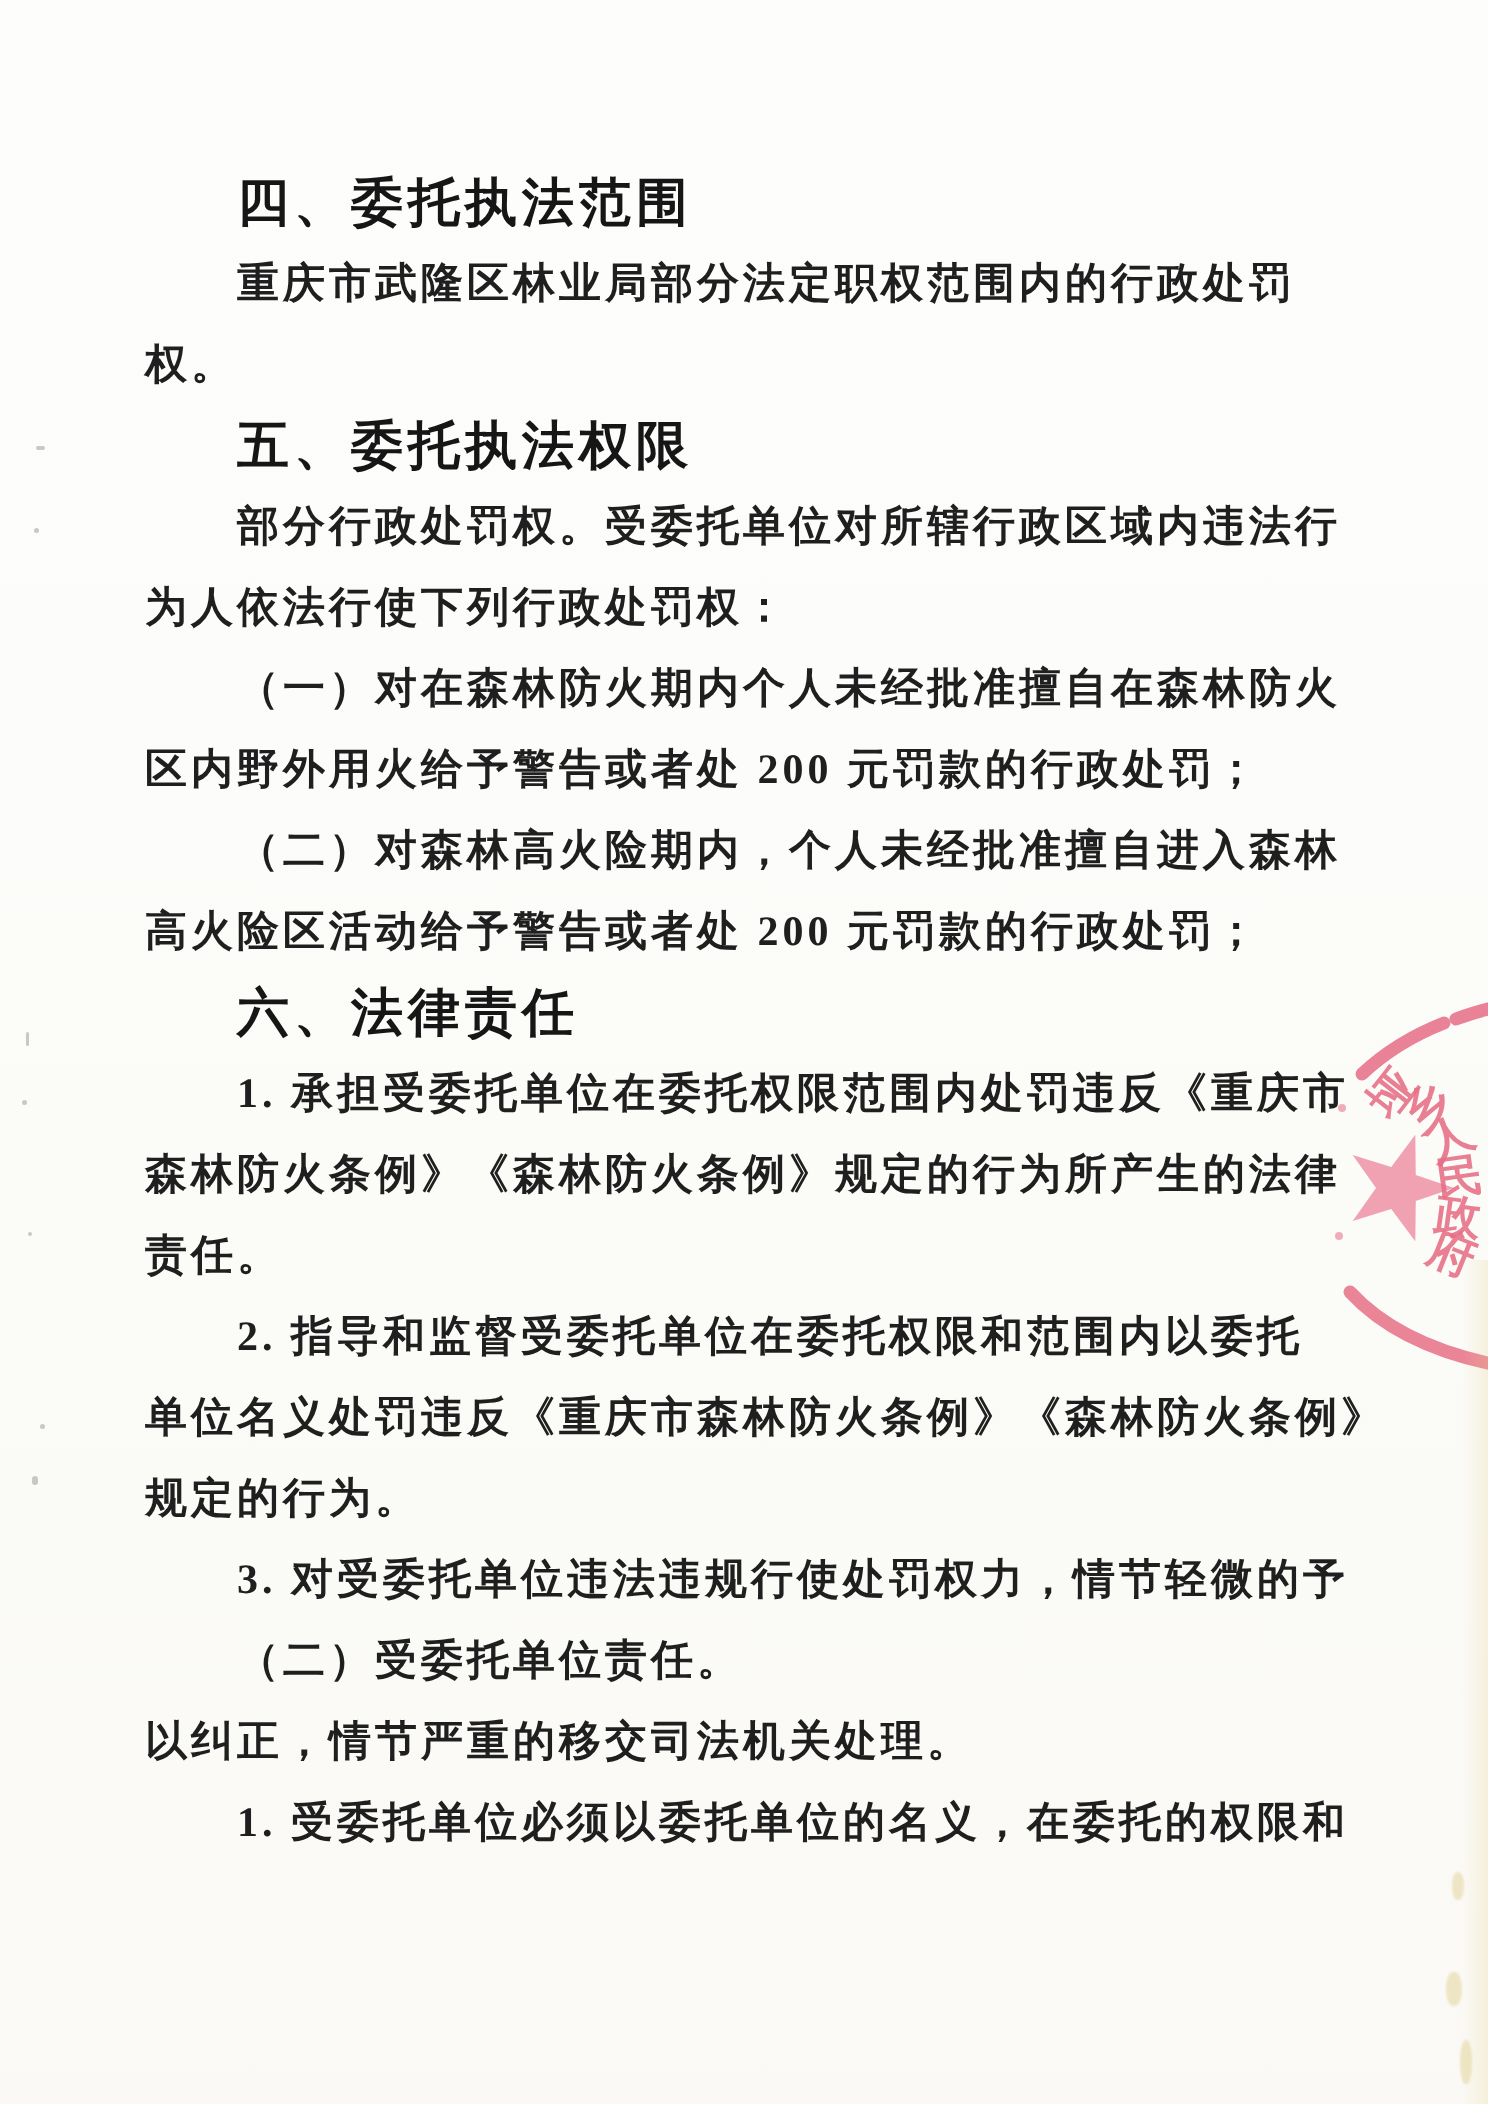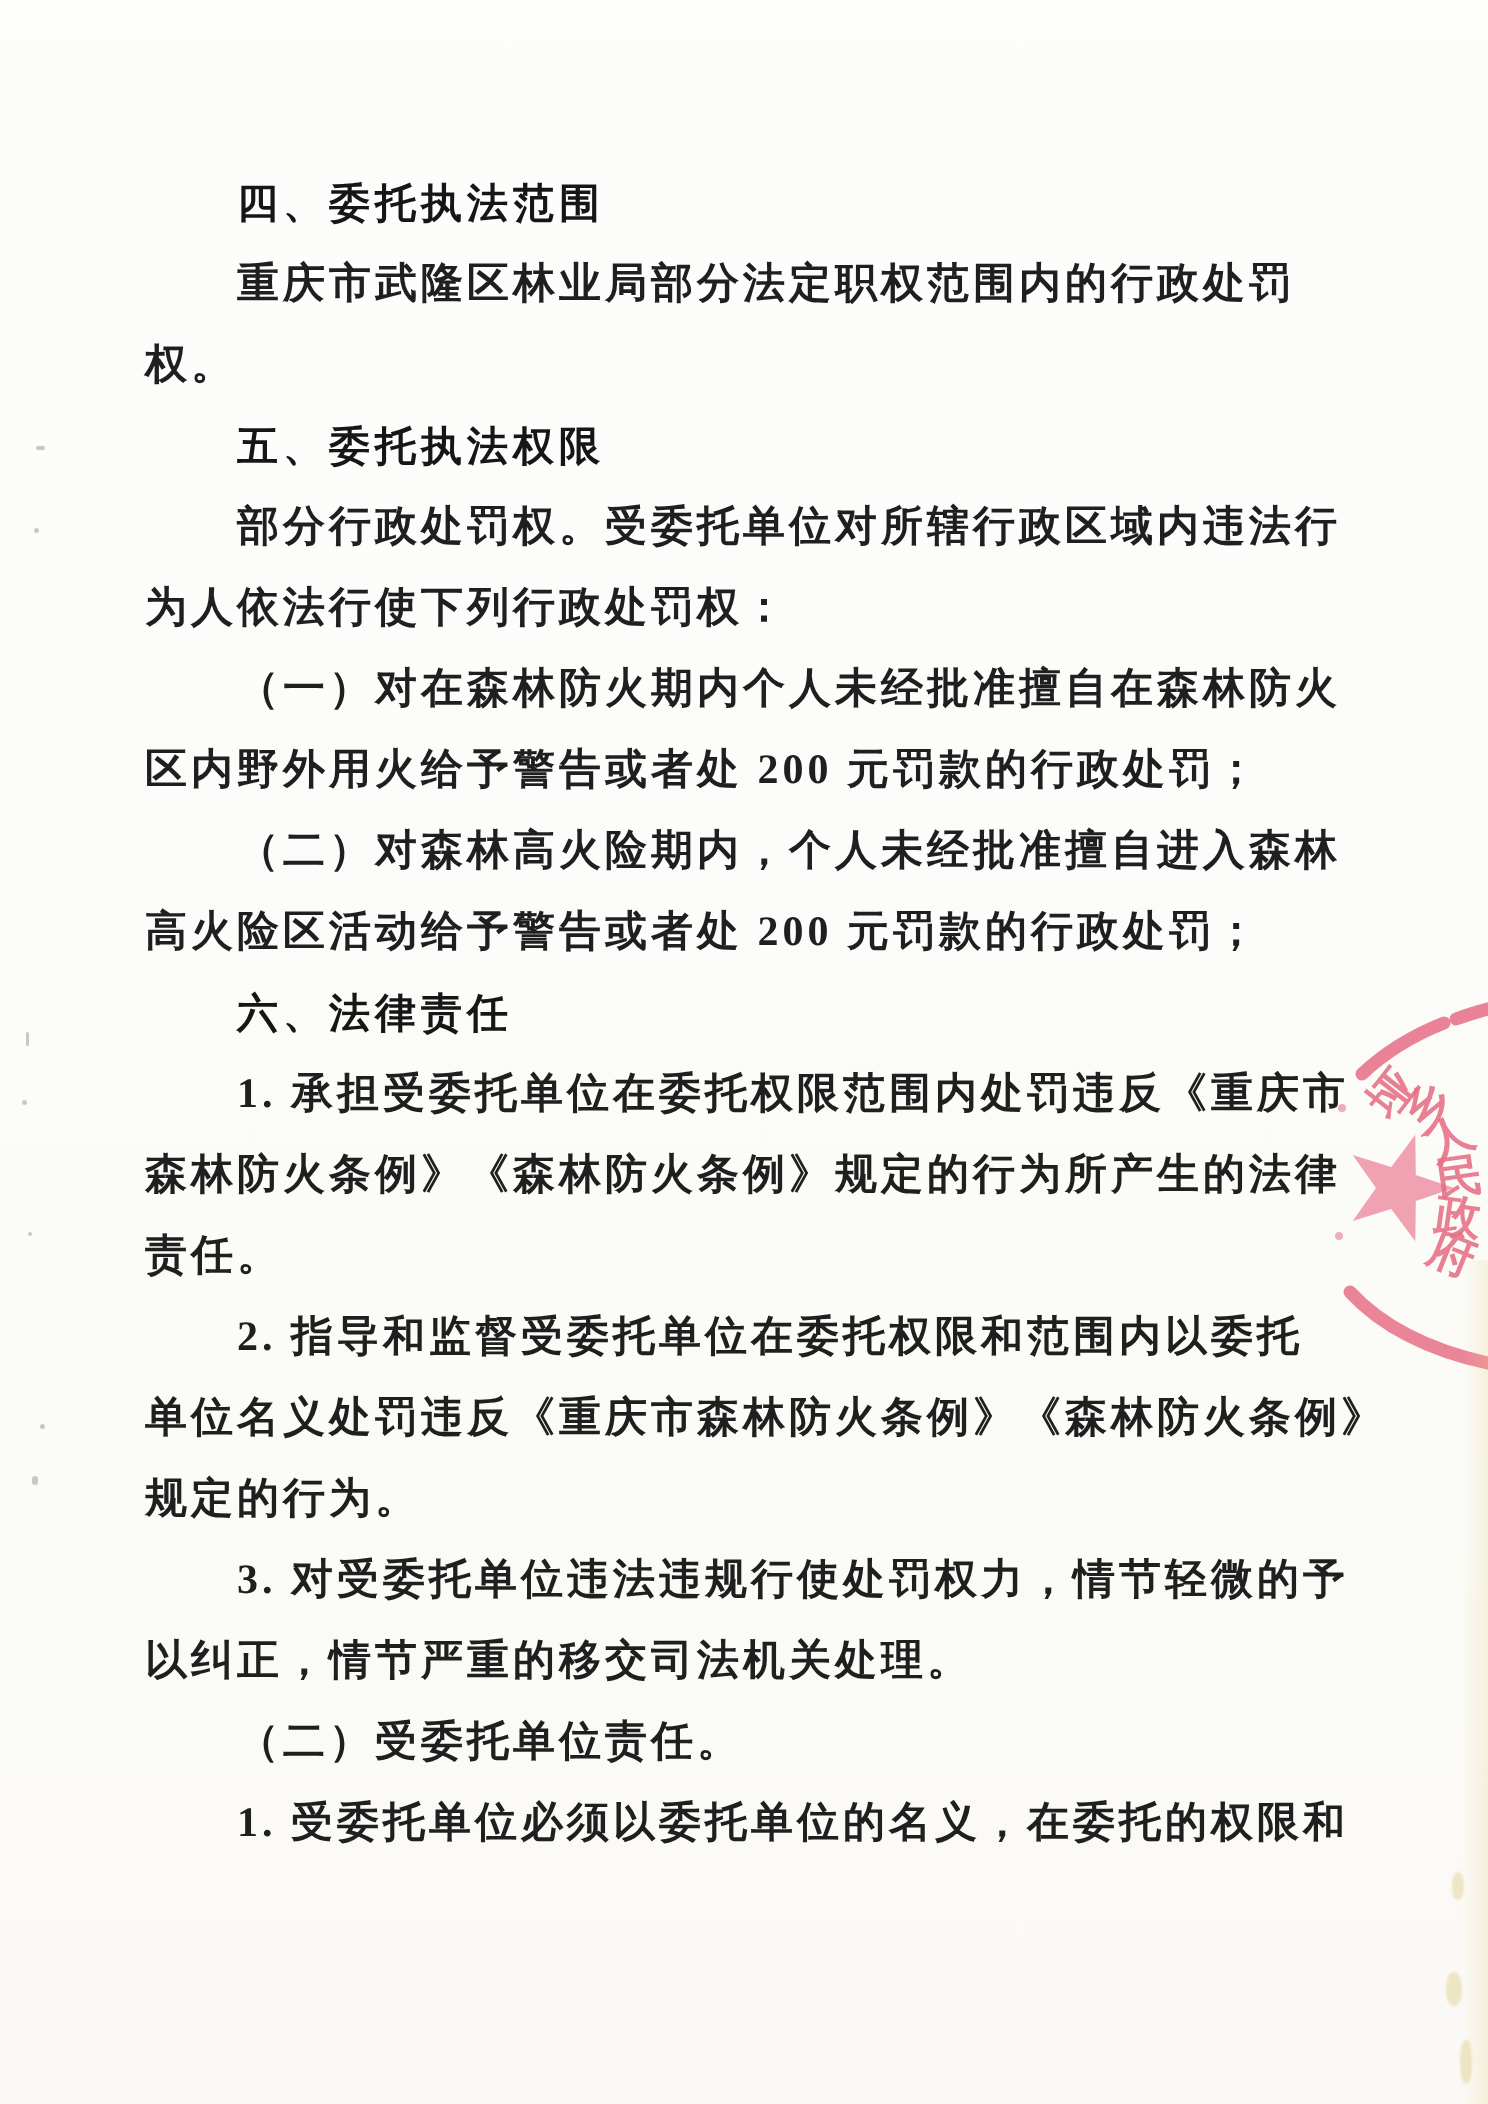--- a/index.html
+++ b/index.html
@@ -29,21 +29,21 @@
     letter-spacing:4px;
     text-rendering:geometricPrecision;
   }
   .line.body{
     font-family:"Liberation Serif", serif;
     font-weight:700;
   }
   .line.heading{
     font-family:Liberation Sans, sans-serif;
     font-weight:700;
-    font-size:41px;
+    font-size:52px;
     letter-spacing:5px;
     color:#161616;
   }
   .line.indent{ padding-left:92px; }
   
   .speck{
     position:absolute;border-radius:50%;
     background:#8a8a8a;opacity:.45;
   }
   .smudge{
@@ -81,22 +81,22 @@
       <div class="line body indent">（二）对森林高火险期内，个人未经批准擅自进入森林</div>
       <div class="line body">高火险区活动给予警告或者处 200 元罚款的行政处罚；</div>
       <div class="line heading indent">六、法律责任</div>
       <div class="line body indent">1. 承担受委托单位在委托权限范围内处罚违反《重庆市</div>
       <div class="line body">森林防火条例》《森林防火条例》规定的行为所产生的法律</div>
       <div class="line body">责任。</div>
       <div class="line body indent">2. 指导和监督受委托单位在委托权限和范围内以委托</div>
       <div class="line body">单位名义处罚违反《重庆市森林防火条例》《森林防火条例》</div>
       <div class="line body">规定的行为。</div>
       <div class="line body indent">3. 对受委托单位违法违规行使处罚权力，情节轻微的予</div>
+      <div class="line body indent">（二）受委托单位责任。</div>
       <div class="line body">以纠正，情节严重的移交司法机关处理。</div>
-      <div class="line body indent">（二）受委托单位责任。</div>
       <div class="line body indent">1. 受委托单位必须以委托单位的名义，在委托的权限和</div>
     </div>
 
   <svg class="seal-svg" width="172" height="400" viewBox="1316 985 172 400">
     <g stroke="#e66e86" stroke-width="13" fill="none" stroke-linecap="round" opacity="0.85">
       <path d="M 1362 1074 Q 1396 1042 1444 1023"></path>
       <path d="M 1456 1019 Q 1472 1013 1492 1008"></path>
       <path d="M 1350 1292 Q 1398 1344 1492 1364"></path>
     </g>
     <g fill="#e66e86" opacity="0.55">

